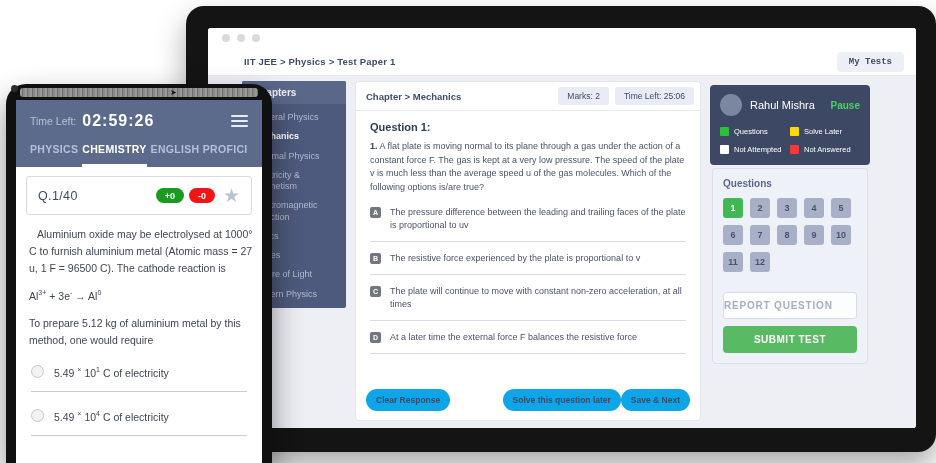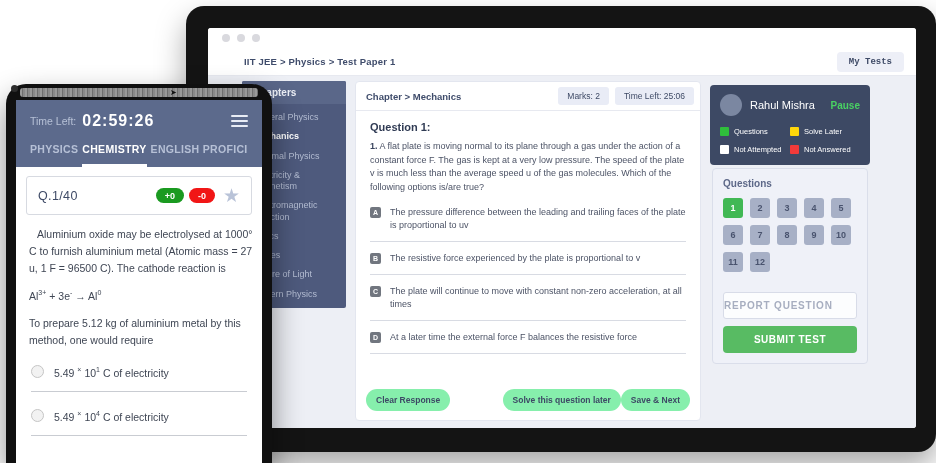--- a/index.html
+++ b/index.html
@@ -41,21 +41,21 @@
   .q-title { font-size:11px; font-weight:bold; color:#303b54; margin-bottom:7px; }
   .q-text { font-size:9px; color:#4c5366; line-height:1.5; width:320px; }
   .q-text b { color:#39445e; }
   .opts { margin-top:12px; }
   .opt-row { display:flex; gap:9px; align-items:flex-start; }
   .opt-badge { width:11px; height:11px; background:#71767f; border-radius:2px; color:#fff;
     font-size:7px; font-weight:bold; text-align:center; line-height:11px; flex:0 0 11px; margin-top:1px; }
   .opt-text { font-size:9px; color:#4c5366; line-height:1.45; width:300px; }
   .opt-div { border-top:1px solid #d8dbe3; margin:9px 0 10px 0; }
   .qcard-foot { display:flex; align-items:center; padding:8px 10px 9px 10px; }
-  .foot-btn { background:#86efac; border-radius:11px; padding:6px 10px; font-size:8.5px;
+  .foot-btn { background:#0ea5e9; border-radius:11px; padding:6px 10px; font-size:8.5px;
     font-weight:bold; color:#3d4965; white-space:nowrap; }
   .foot-right { margin-left:auto; display:flex; }
 
   
   .profile { position:absolute; left:502px; top:9px; width:160px; background:#3d4964;
     border-radius:4px; padding:9px 10px 11px 10px; }
   .profile-row { display:flex; align-items:center; gap:8px; }
   .avatar { width:22px; height:22px; border-radius:50%; background:#7b87a1; flex:0 0 22px; }
   .p-name { font-size:11px; font-weight:normal; color:#fff;text-align:right; }
   .p-pause { margin-left:auto; font-size:10px; font-weight:bold; color:#49d163; }

